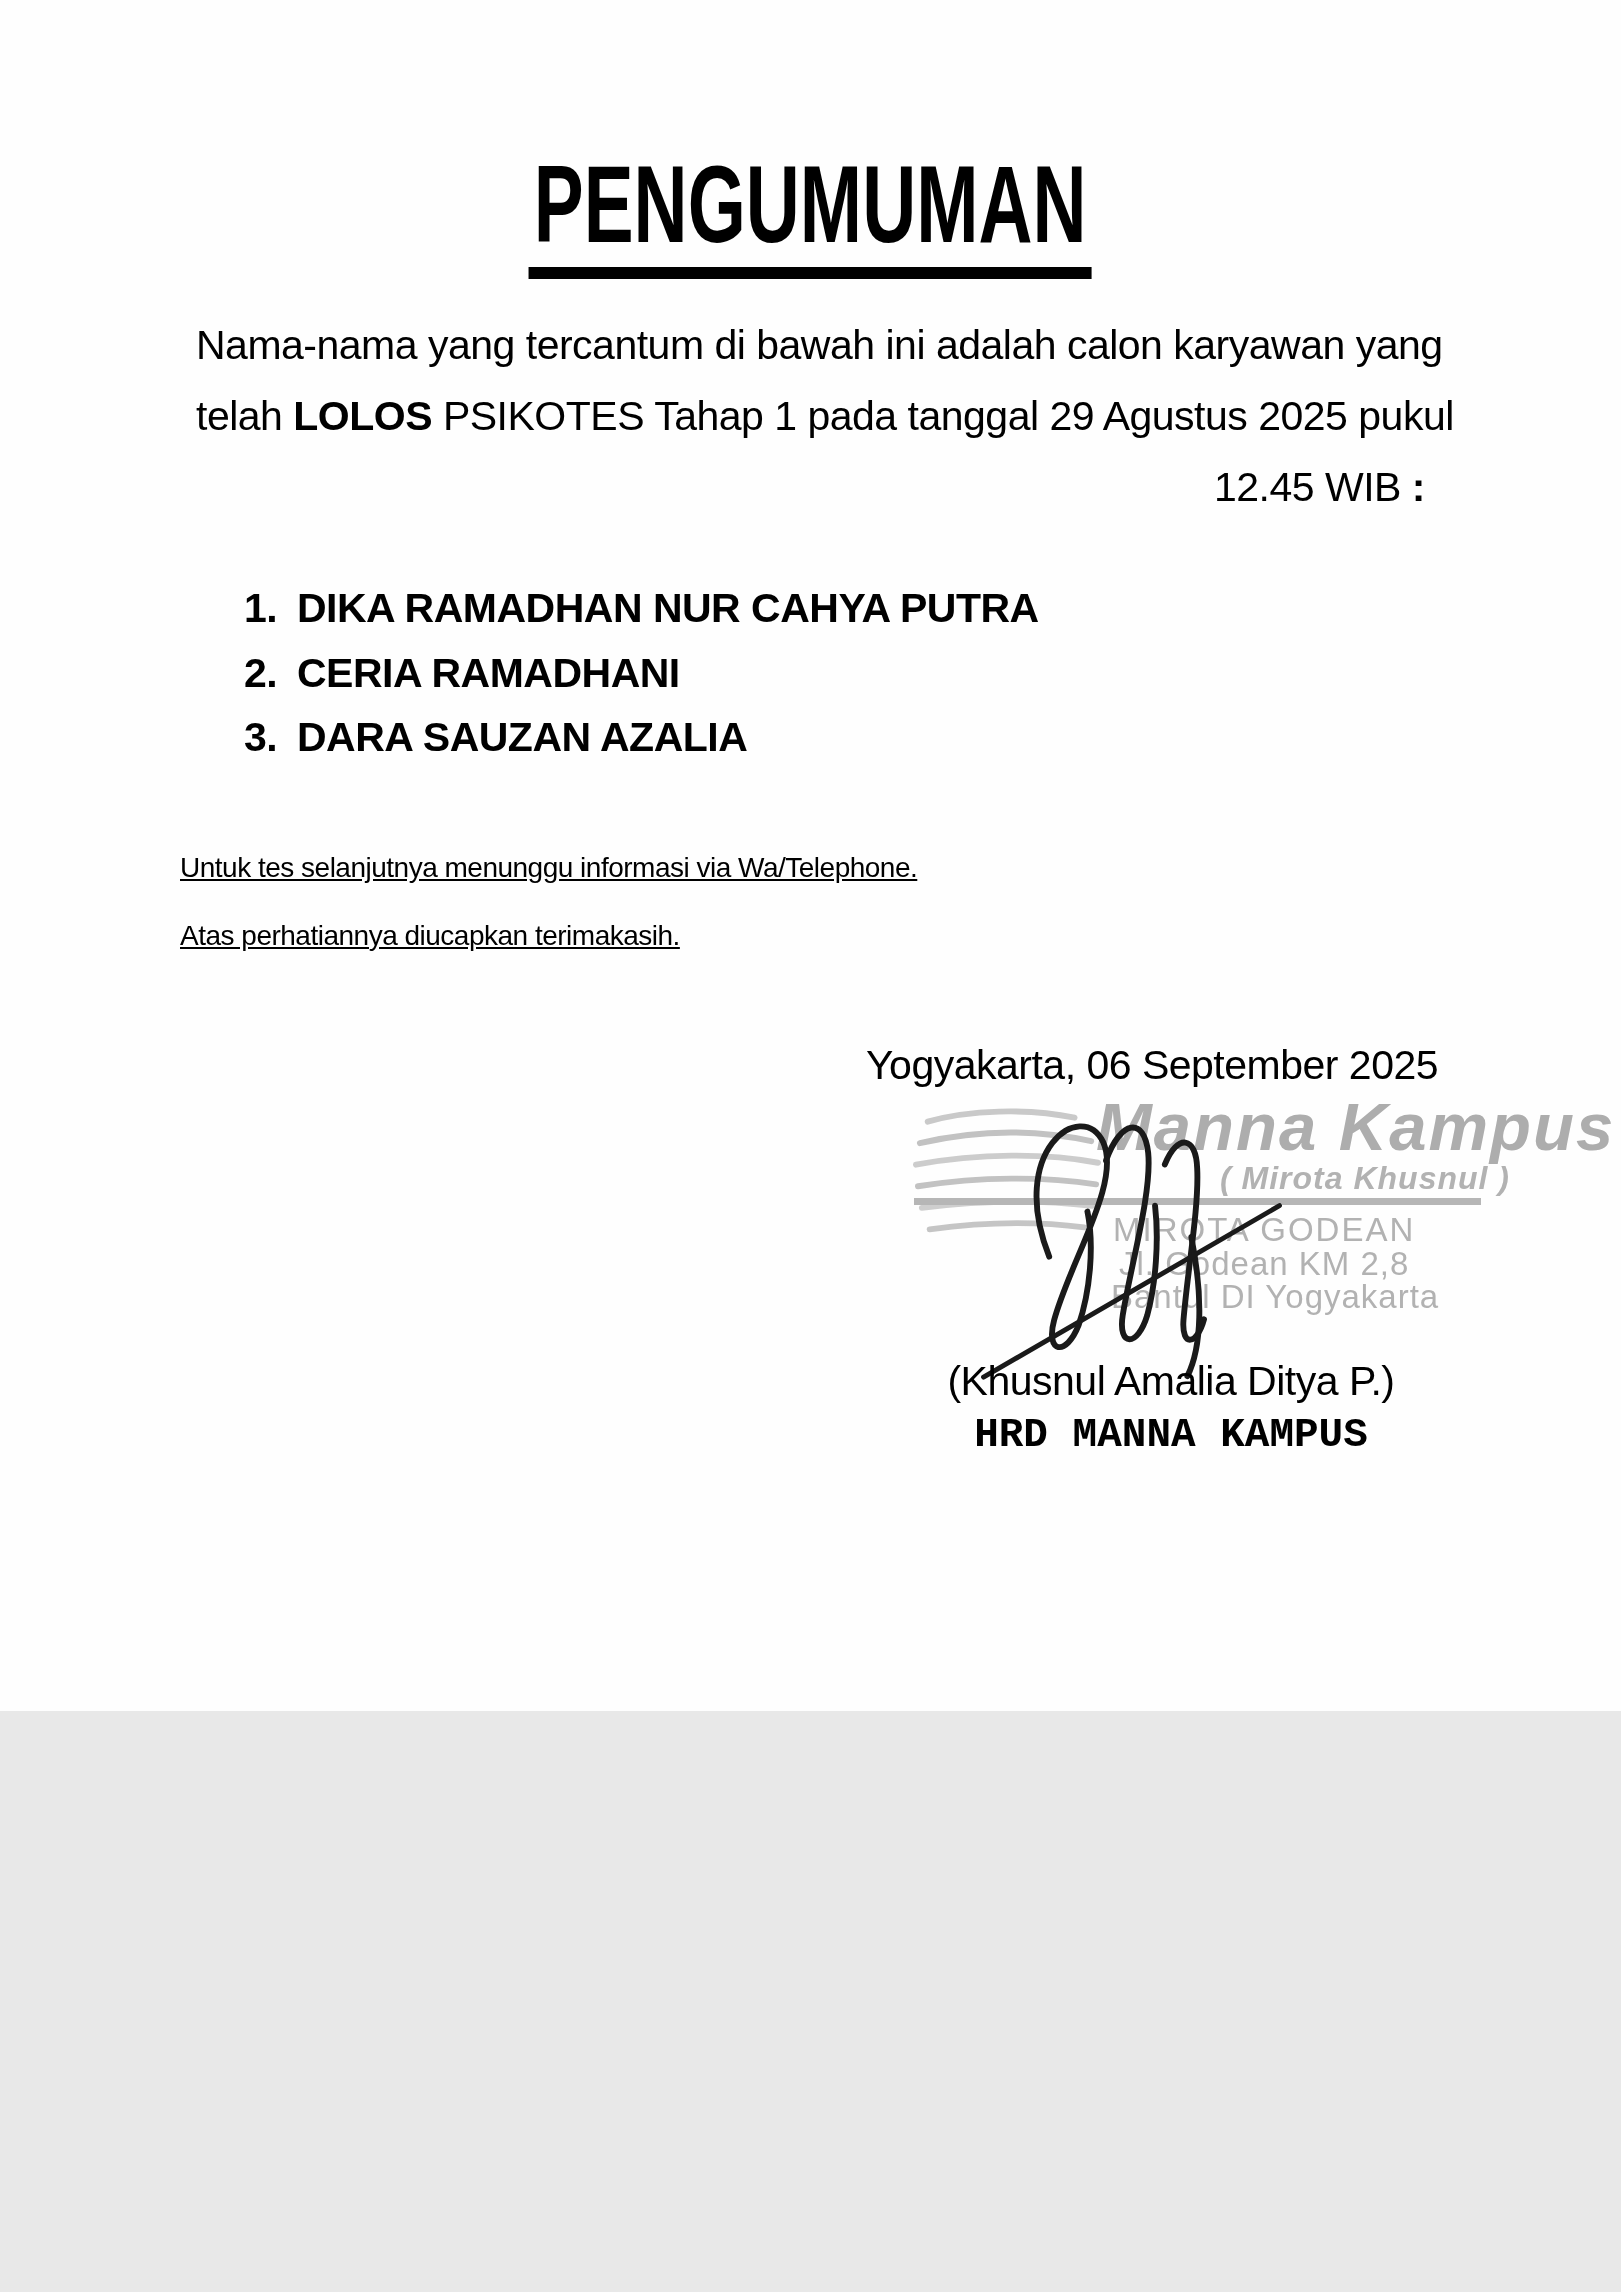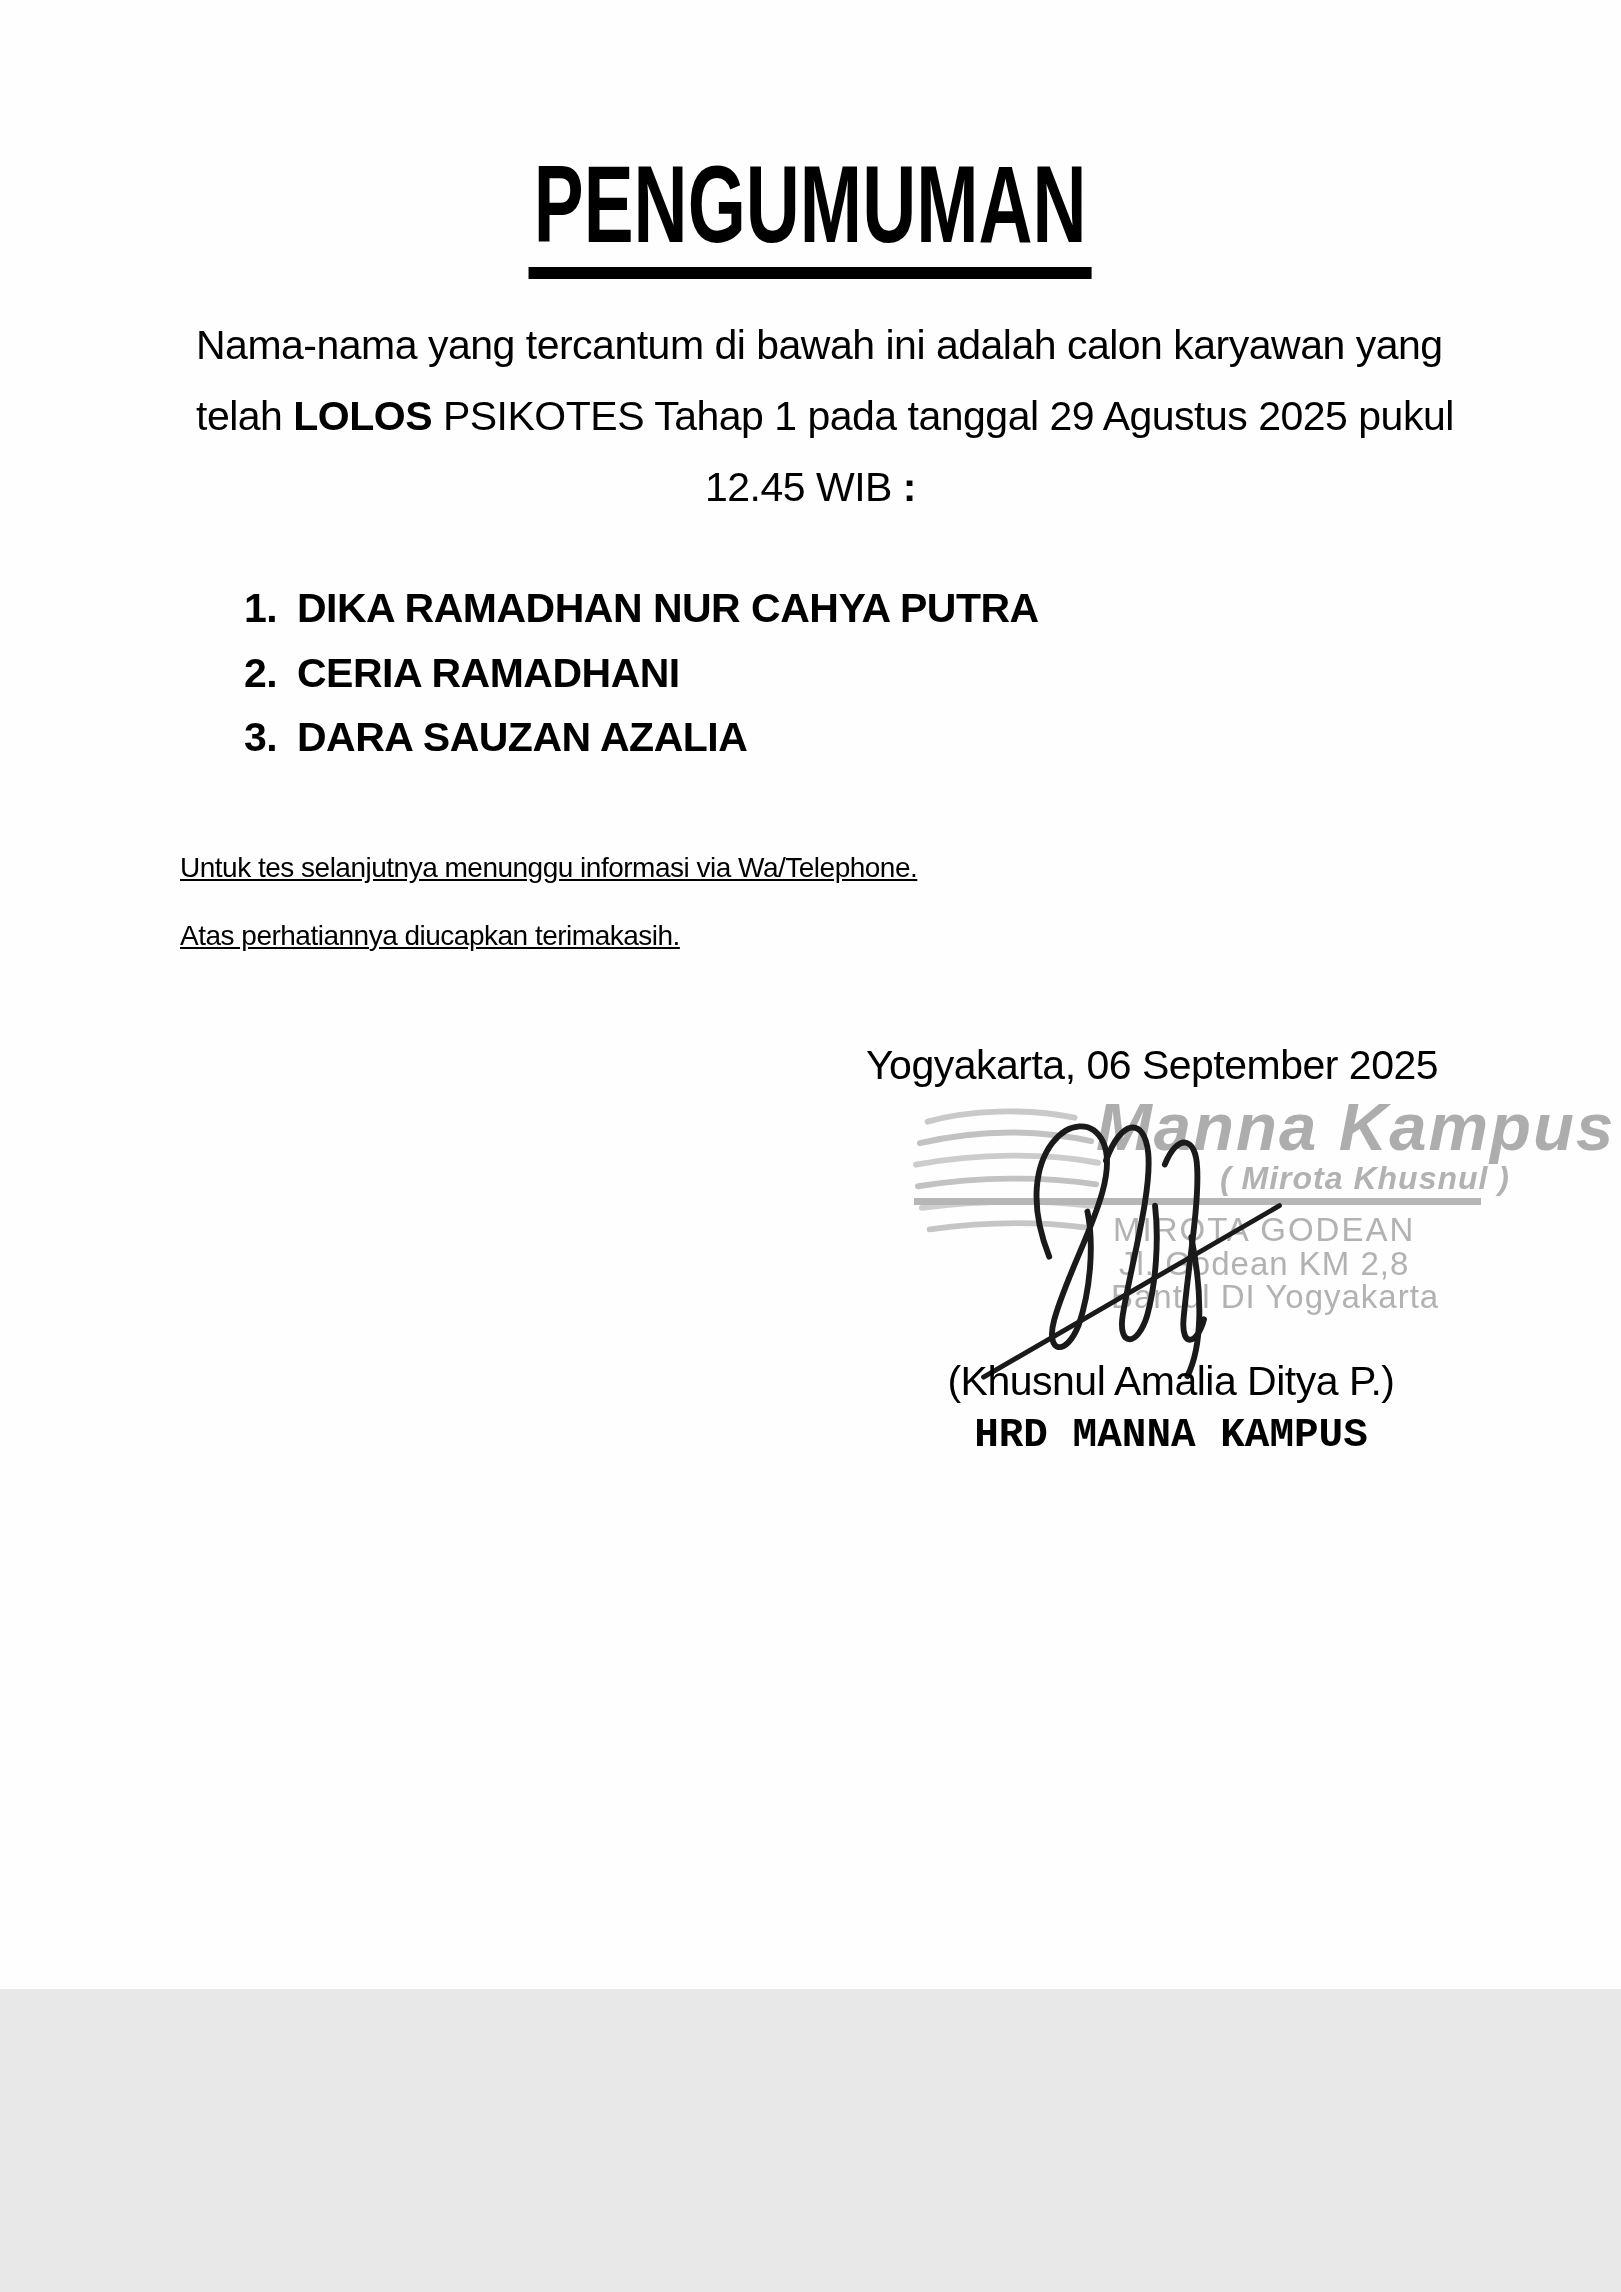--- a/index.html
+++ b/index.html
@@ -1,19 +1,19 @@
 <!DOCTYPE html>
 <html><head>
 <meta charset="utf-8">
 <style>
   html, body { margin: 0; padding: 0; background: #e8e8e8; }
   .page {
     position: relative;
     width: 1621px;
-    height: 1989px;
+    height: 1711px;
     margin: 0 auto;
     background: #fefefe;
     color: #000;
     font-family: "Liberation Sans", sans-serif;
     letter-spacing: -0.5px;
     overflow: hidden;
   }
 
   
   .title-wrap {
@@ -46,21 +46,21 @@
   }
   .jline {
     line-height: 41px;
     margin-bottom: 30px;
     text-align: justify;
     text-align-last: justify;
     white-space: nowrap;
   }
   .lline {
     line-height: 41px;
-    text-align: center;
+    text-align: right;
   }
   .b { font-weight: bold; }
 
   
   .candidates {
     position: absolute;
     left: 244px;
     top: 588px;
     font-size: 41px;
     font-weight: bold;

